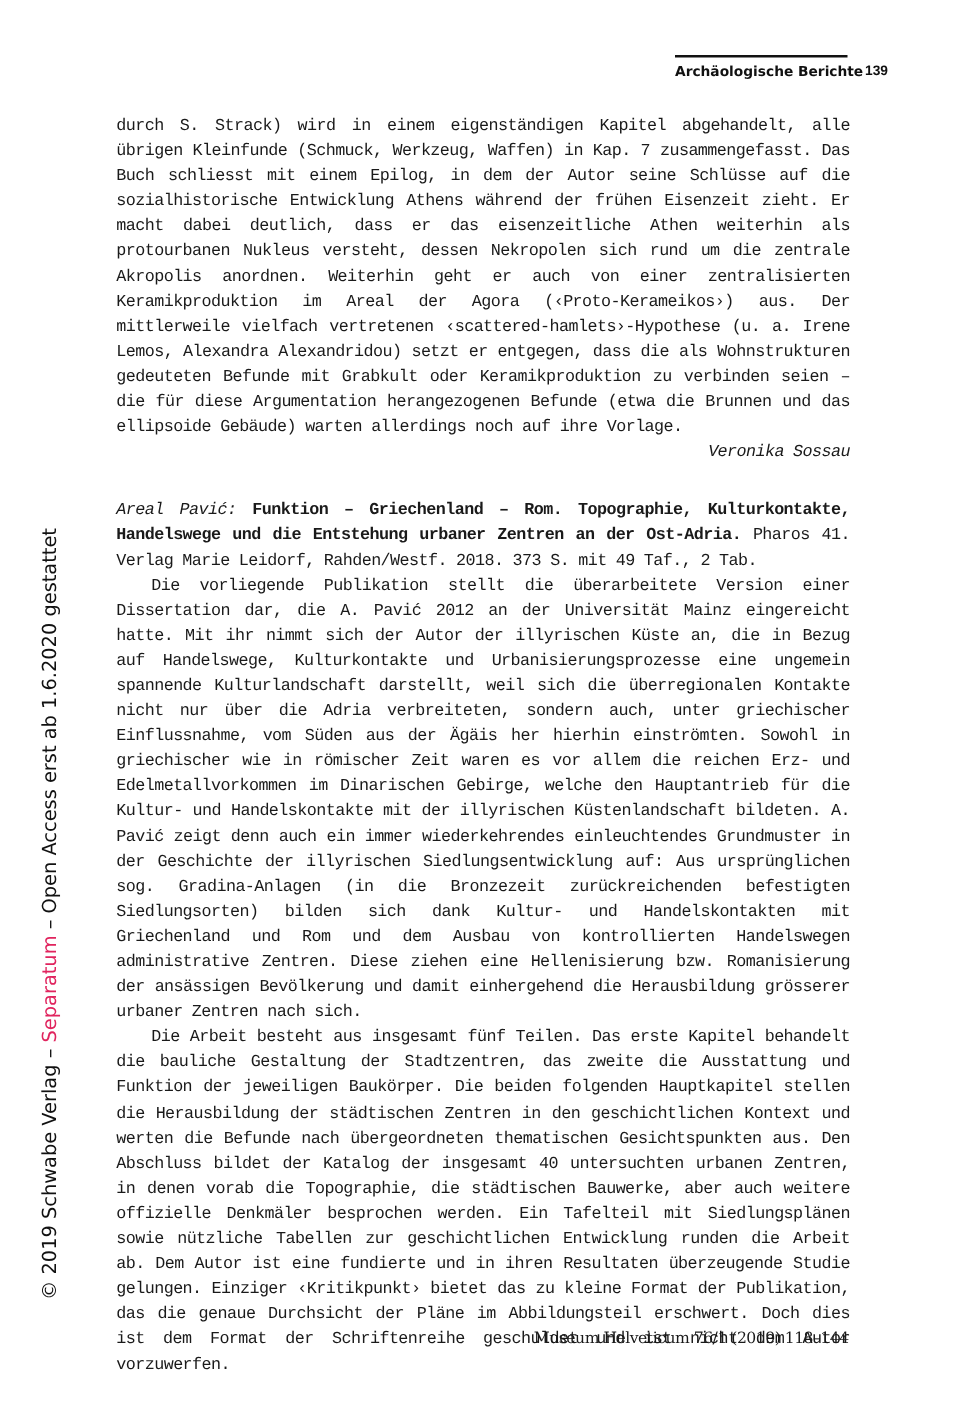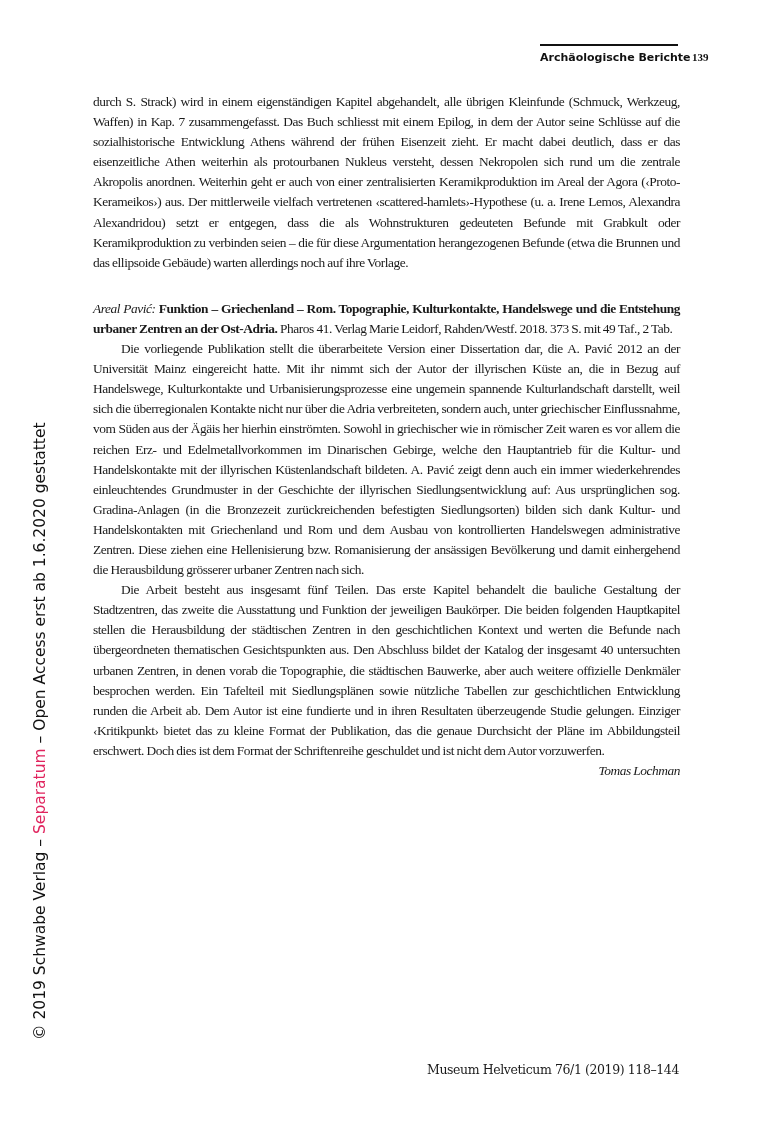--- a/index.html
+++ b/index.html
@@ -1,25 +1,25 @@
 <!DOCTYPE html>
 <html><head>
 <meta charset="utf-8">
 <style>
   html, body { margin: 0; padding: 0; background: #ffffff; }
   body { width: 782px; height: 1131px; position: relative; overflow: hidden; color: #1a1a1a; }
   .running-head { position: absolute; top: 44px; left: 540px; width: 146px; }
   .running-head .rule { position: absolute; top: 0; left: 0; width: 138px; height: 2px; background: #111; }
   .running-head .title { position: absolute; top: 7px; left: 0; font-family: "DejaVu Sans", sans-serif; font-weight: bold; font-size: 11px; color: #111; white-space: nowrap; }
-  .running-head .page { position: absolute; top: 7px; left: 152px; font-family: Liberation Serif, serif; font-weight: bold; font-size: 11px; color: #111; }
+  .running-head .page { position: absolute; top: 7px; left: 152px; font-family: Liberation Sans, sans-serif; font-weight: bold; font-size: 11px; color: #111; }
 
   .sidebar { position: absolute; left: 28px; top: 1040px; width: 620px; height: 24px; transform-origin: 0 0; transform: rotate(-90deg); font-family: "DejaVu Sans", sans-serif; font-size: 15.5px; color: #111; white-space: nowrap; line-height: 24px; }
   .sidebar .accent { color: #e0245e; }
 
-  .body { position: absolute; left: 93px; top: 92px; width: 587px; font-family: Liberation Serif, serif; font-size: 13.4px; line-height: 20.1px; letter-spacing: -0.45px; word-spacing: -0.3px; }
+  .body { position: absolute; left: 93px; top: 92px; width: 587px; font-family: Liberation Mono, monospace; font-size: 13.4px; line-height: 20.1px; letter-spacing: -0.45px; word-spacing: -0.3px; }
   .body p { margin: 0; text-align: justify; hyphens: manual; }
   .body p.indent { text-indent: 28px; }
   .sig { text-align: right; font-style: italic; }
   .gap { height: 26px; }
   .it { font-style: italic; }
   .bf { font-weight: bold; }
 
   .footer { position: absolute; top: 1062px; left: 427px; width: 240px; text-align: right; font-family: "DejaVu Serif", serif; font-size: 12.5px; letter-spacing: -0.4px; color: #1a1a1a; white-space: nowrap; }
 </style>
 </head>
@@ -28,22 +28,22 @@
 <div class="running-head">
   <div class="rule"></div>
   <span class="title">Archäologische Berichte</span>
   <span class="page">139</span>
 </div>
 
 <div class="sidebar"><span>© 2019 Schwabe Verlag – </span><span class="accent">Separatum</span><span> – Open Access erst ab 1.6.2020 gestattet</span></div>
 
 <div class="body">
   <p>durch S. Strack) wird in einem eigenständigen Kapitel abgehandelt, alle übrigen Kleinfunde (Schmuck, Werkzeug, Waffen) in Kap. 7 zusammengefasst. Das Buch schliesst mit einem Epilog, in dem der Autor seine Schlüsse auf die sozialhistorische Entwicklung Athens während der frühen Eisenzeit zieht. Er macht dabei deutlich, dass er das eisenzeitliche Athen weiterhin als protourbanen Nukleus versteht, dessen Nekropolen sich rund um die zentrale Akropolis anordnen. Weiterhin geht er auch von einer zentralisierten Keramikproduktion im Areal der Agora (‹Proto-Kerameikos›) aus. Der mittlerweile vielfach vertretenen ‹scattered-hamlets›-Hypothese (u. a. Irene Lemos, Alexandra Alexandridou) setzt er entgegen, dass die als Wohnstrukturen gedeuteten Befunde mit Grabkult oder Keramikproduktion zu verbinden seien – die für diese Argumentation herangezogenen Befunde (etwa die Brunnen und das ellipsoide Gebäude) warten allerdings noch auf ihre Vorlage.</p>
+  <div class="sig">Veronika Sossau</div>
 
   <div class="gap"></div>
 
   <p><span class="it">Areal Pavić:</span> <span class="bf">Funktion – Griechenland – Rom. Topographie, Kulturkontakte, Handelswege und die Entstehung urbaner Zentren an der Ost-Adria.</span> <span>Pharos 41. Verlag Marie Leidorf, Rahden/Westf. 2018. 373 S. mit 49 Taf., 2 Tab.</span></p>
   <p class="indent">Die vorliegende Publikation stellt die überarbeitete Version einer Dissertation dar, die A. Pavić 2012 an der Universität Mainz eingereicht hatte. Mit ihr nimmt sich der Autor der illyrischen Küste an, die in Bezug auf Handelswege, Kulturkontakte und Urbanisierungsprozesse eine ungemein spannende Kulturlandschaft darstellt, weil sich die überregionalen Kontakte nicht nur über die Adria verbreiteten, sondern auch, unter griechischer Einflussnahme, vom Süden aus der Ägäis her hierhin einströmten. Sowohl in griechischer wie in römischer Zeit waren es vor allem die reichen Erz- und Edelmetallvorkommen im Dinarischen Gebirge, welche den Hauptantrieb für die Kultur- und Handelskontakte mit der illyrischen Küstenlandschaft bildeten. A. Pavić zeigt denn auch ein immer wiederkehrendes einleuchtendes Grundmuster in der Geschichte der illyrischen Siedlungsentwicklung auf: Aus ursprünglichen sog. Gradina-Anlagen (in die Bronzezeit zurückreichenden befestigten Siedlungsorten) bilden sich dank Kultur- und Handelskontakten mit Griechenland und Rom und dem Ausbau von kontrollierten Handelswegen administrative Zentren. Diese ziehen eine Hellenisierung bzw. Romanisierung der ansässigen Bevölkerung und damit einhergehend die Herausbildung grösserer urbaner Zentren nach sich.</p>
   <p class="indent">Die Arbeit besteht aus insgesamt fünf Teilen. Das erste Kapitel behandelt die bauliche Gestaltung der Stadtzentren, das zweite die Ausstattung und Funktion der jeweiligen Baukörper. Die beiden folgenden Hauptkapitel stellen die Herausbildung der städtischen Zentren in den geschichtlichen Kontext und werten die Befunde nach übergeordneten thematischen Gesichtspunkten aus. Den Abschluss bildet der Katalog der insgesamt 40 untersuchten urbanen Zentren, in denen vorab die Topographie, die städtischen Bauwerke, aber auch weitere offizielle Denkmäler besprochen werden. Ein Tafelteil mit Siedlungsplänen sowie nützliche Tabellen zur geschichtlichen Entwicklung runden die Arbeit ab. Dem Autor ist eine fundierte und in ihren Resultaten überzeugende Studie gelungen. Einziger ‹Kritikpunkt› bietet das zu kleine Format der Publikation, das die genaue Durchsicht der Pläne im Abbildungsteil erschwert. Doch dies ist dem Format der Schriftenreihe geschuldet und ist nicht dem Autor vorzuwerfen.</p>
-  <div class="sig">Tomas Lochman</div>
 </div>
 
 <div class="footer">Museum Helveticum 76/1 (2019) 118–144</div>
 
 </body></html>

